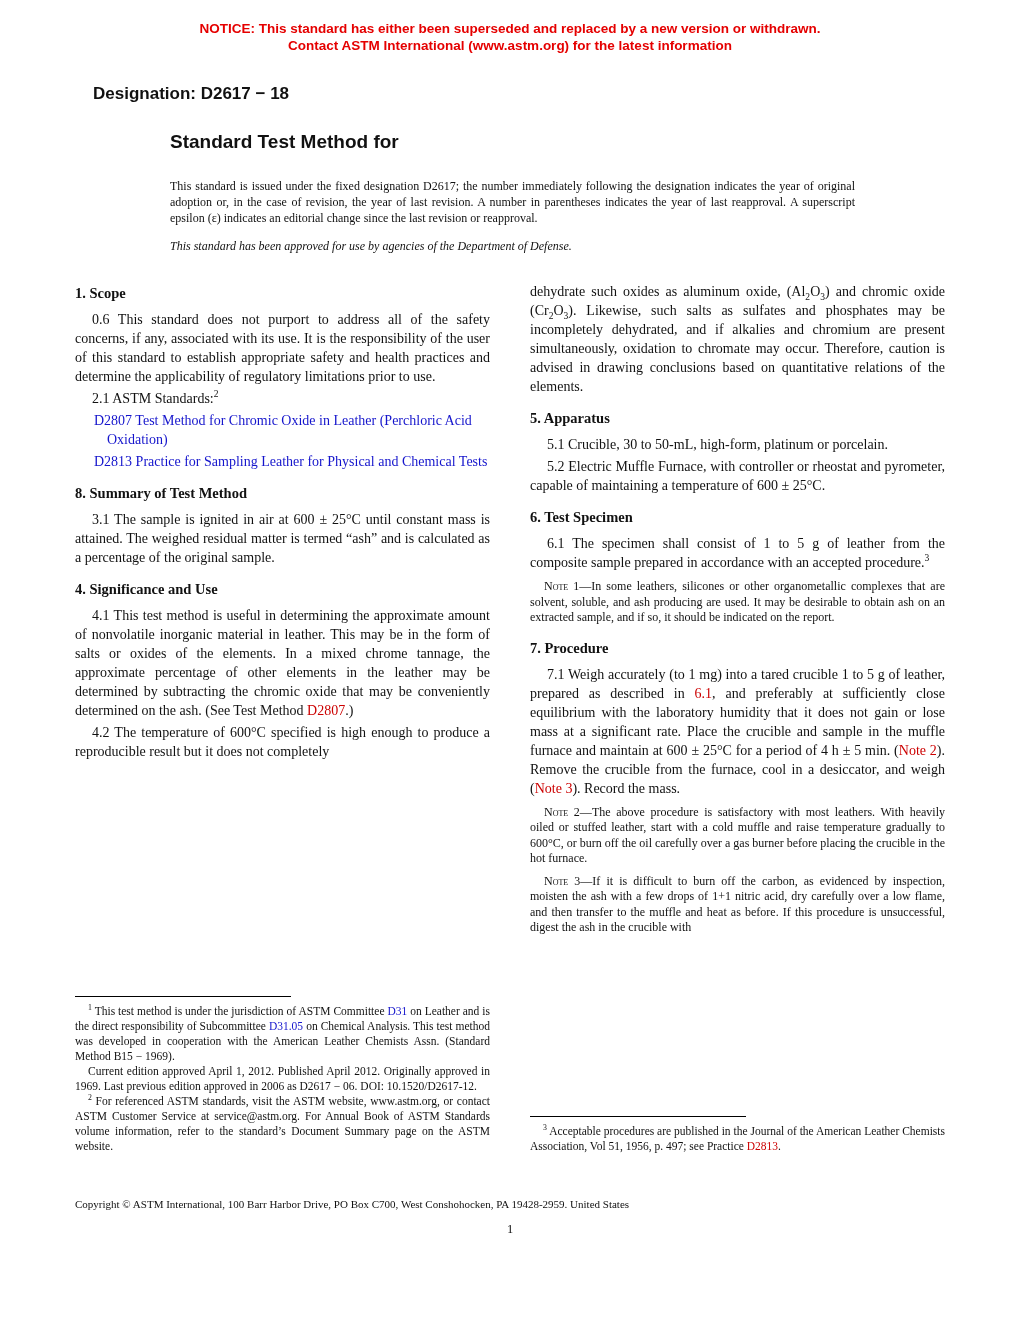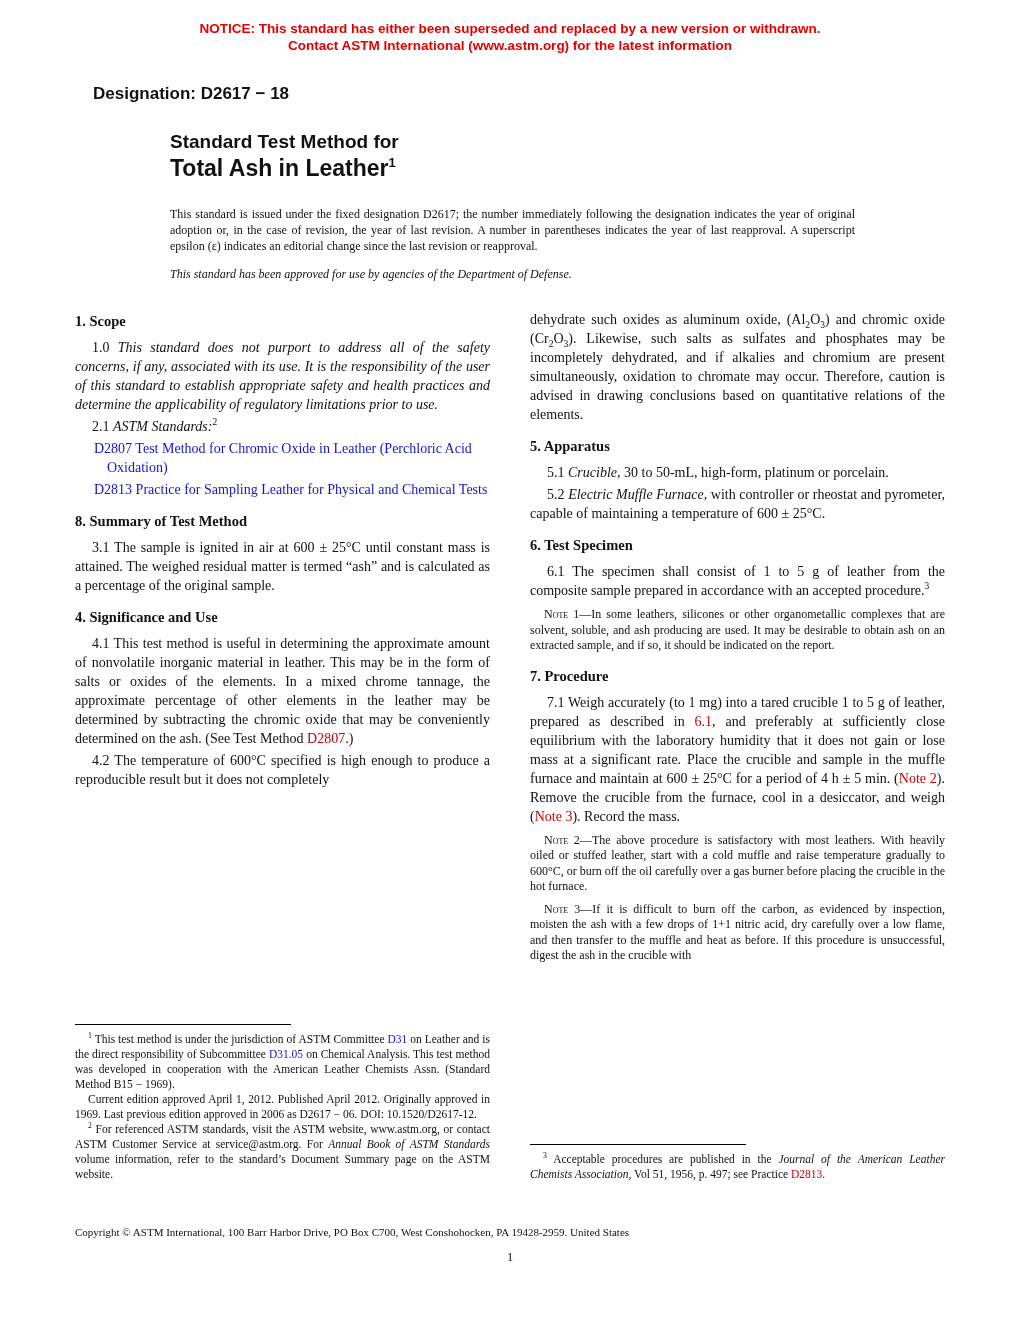--- a/index.html
+++ b/index.html
@@ -37,21 +37,21 @@
 
   
   .blk-h{font-weight:bold;font-size:14.5px;margin:13px 0 7px;}
   .blk:first-child.blk-h{margin-top:2px;}
   .blk-p{text-align:justify;text-indent:17px;margin:0 0 3px;}
   .blk-pc{text-align:justify;text-indent:0;margin:0 0 3px;}
   .blk-ref{color:#1414cc;margin:0 0 3px;padding-left:32px;text-indent:-13px;line-height:19px;}
   .blk-note{font-size:12px;line-height:15.5px;text-align:justify;text-indent:14px;margin:7px 0 5px;}
   .blk-fn{font-size:11.5px;line-height:15px;text-align:justify;text-indent:13px;margin:0;}
 
-  .seg-i{font-style:italic;}
+  .seg-i{}
   .seg-link-blue{color:#1414cc;cursor:pointer;}
   .seg-link-red{color:#cc0000;cursor:pointer;}
   .seg-sc{font-variant:small-caps;}
   sup{font-size:68%;line-height:0;vertical-align:super;}
   sub{font-size:68%;line-height:0;vertical-align:sub;}
 
   
   .footer{margin-top:44px;}
   .copyright{font-size:11px;}
   .pagenum{text-align:center;font-size:12.5px;margin-top:12px;}
@@ -65,33 +65,32 @@
     <div>NOTICE: This standard has either been superseded and replaced by a new version or withdrawn.</div>
     <div>Contact ASTM International (www.astm.org) for the latest information</div>
   </div>
 
   <div class="header">
     <div class="designation">Designation: D2617 − 18</div>
   </div>
 
   <div class="title-block">
     <div class="title-line1">Standard Test Method for</div>
-    <div class="title-line2"><span>Total Ash in Leather</span><sup>1</sup></div>
   </div>
 
   <div class="preamble">
     <div>This standard is issued under the fixed designation D2617; the number immediately following the designation indicates the year of original adoption or, in the case of revision, the year of last revision. A number in parentheses indicates the year of last reapproval. A superscript epsilon (ε) indicates an editorial change since the last revision or reapproval.</div>
     <div class="dod">This standard has been approved for use by agencies of the Department of Defense.</div>
   </div>
 
   <div class="columns">
     <div class="col">
       <div>
           <div class="blk blk-h"><span>1. Scope</span></div>
-          <div class="blk blk-p"><span>1.0 </span><span class="seg-i">This standard does not purport to address all of the safety concerns, if any, associated with its use. It is the responsibility of the user of this standard to establish appropriate safety and health practices and determine the applicability of regulatory limitations prior to use.</span></div>
+          <div class="blk blk-p"><span>0.6 </span><span class="seg-i">This standard does not purport to address all of the safety concerns, if any, associated with its use. It is the responsibility of the user of this standard to establish appropriate safety and health practices and determine the applicability of regulatory limitations prior to use.</span></div>
           <div class="blk blk-p"><span>2.1 </span><span class="seg-i">ASTM Standards:</span><sup class="seg-sup">2</sup></div>
           <div class="blk blk-ref"><span class="seg-link-blue">D2807 Test Method for Chromic Oxide in Leather (Perchloric Acid Oxidation)</span></div>
           <div class="blk blk-ref"><span class="seg-link-blue">D2813 Practice for Sampling Leather for Physical and Chemical Tests</span></div>
           <div class="blk blk-h"><span>8. Summary of Test Method</span></div>
           <div class="blk blk-p"><span>3.1 The sample is ignited in air at 600 ± 25°C until constant mass is attained. The weighed residual matter is termed “ash” and is calculated as a percentage of the original sample.</span></div>
           <div class="blk blk-h"><span>4. Significance and Use</span></div>
           <div class="blk blk-p"><span>4.1 This test method is useful in determining the approximate amount of nonvolatile inorganic material in leather. This may be in the form of salts or oxides of the elements. In a mixed chrome tannage, the approximate percentage of other elements in the leather may be determined by subtracting the chromic oxide that may be conveniently determined on the ash. (See Test Method </span><span class="seg-link-red">D2807</span><span>.)</span></div>
           <div class="blk blk-p"><span>4.2 The temperature of 600°C specified is high enough to produce a reproducible result but it does not completely</span></div>
         </div>
       <div class="fnblock">

